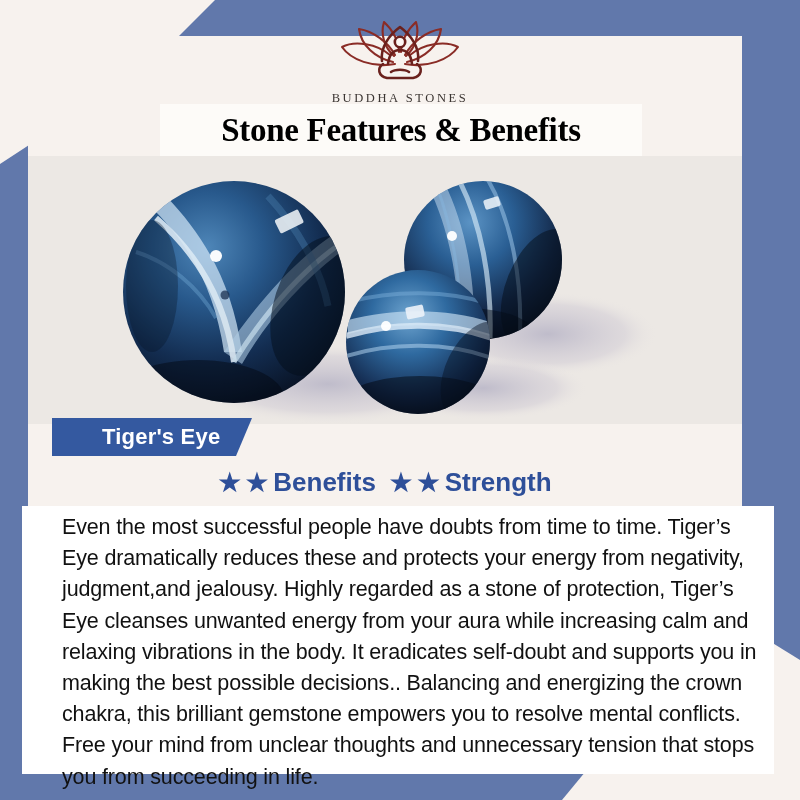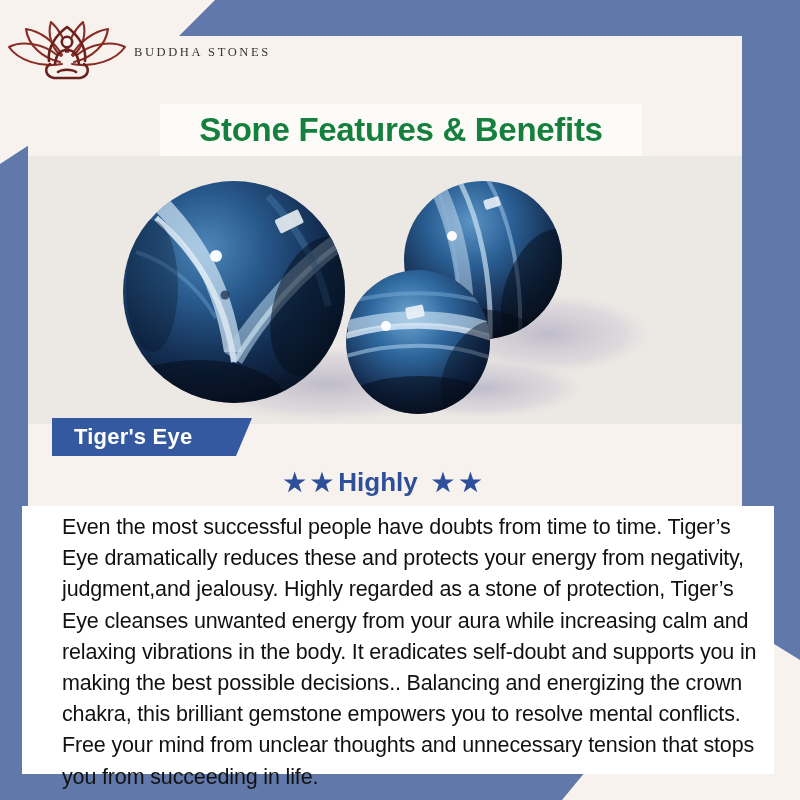--- a/index.html
+++ b/index.html
@@ -40,21 +40,21 @@
   
   .page-inner{
     position:absolute;
     left:28px; top:36px; right:58px; bottom:40px;
     background:#f7f2ee;
   }
 
   
   .logo-wrap{
     position:absolute; left:0; right:0; top:14px;
-    display:flex; flex-direction:row; align-items:center;
+    display:flex; flex-direction:column; align-items:center;
     z-index:5;
   }
   .logo-mark{ width:134px; height:72px; display:block; }
   .logo-text{
     margin-top:5px;
     font-family:"Liberation Serif", serif;
     font-size:12.5px;
     letter-spacing:2.6px;
     color:#3a3431;
     font-weight:400;
@@ -62,24 +62,24 @@
 
   
   .title-banner{
     position:absolute;
     left:160px; top:104px; width:482px; height:52px;
     background:#fdfbf8;
     display:flex; align-items:center; justify-content:center;
     z-index:6;
   }
   .title-banner h1{
-    font-family:Liberation Sans, sans-serif;
+    font-family:Liberation Serif, serif;
     font-size:33px;
     font-weight:bold;
-    color:#15803d;
+    color:#000000;
     letter-spacing:-0.3px;
     white-space:nowrap;
   }
 
   
   .hero{
     position:absolute;
     left:28px; top:156px; right:58px; height:268px;
     background:#ece8e4;
     overflow:hidden;
@@ -87,20 +87,21 @@
   .hero svg{ display:block; width:100%; height:100%; }
 
   
   .stone-tag{
     position:absolute;
     left:52px; top:418px; width:200px; height:38px;
     background:#3459a0;
     clip-path: polygon(0 0, 200px 0, 184px 38px, 0 38px);
     display:flex; align-items:center;
     z-index:7;
+    padding-left:28px;
   }
   .stone-tag span{
     margin-left:22px;
     color:#ffffff;
     font-size:22px;
     font-weight:bold;
     letter-spacing:0.2px;
   }
 
   
@@ -286,27 +287,28 @@
   <div class="stone-tag">
     <span>Tiger's Eye</span>
   </div>
 
   <div class="benefits">
     <div class="benefit">
       <span class="star">★</span>
     </div>
     <div class="benefit">
       <span class="star">★</span>
-      <span class="blabel">Highly</span>
+      <span class="blabel">Benefits</span>
     </div>
     <div class="benefit">
       <span class="star">★</span>
     </div>
     <div class="benefit">
       <span class="star">★</span>
+      <span class="blabel">Strength</span>
     </div>
   </div>
 
   <div class="copy-panel">
     <p>Even the most successful people have doubts from time to time. Tiger’s Eye dramatically reduces these and protects your energy from negativity, judgment,and jealousy. Highly regarded as a stone of protection, Tiger’s Eye cleanses unwanted energy from your aura while increasing calm and relaxing vibrations in the body. It eradicates self-doubt and supports you in making the best possible decisions.. Balancing and energizing the crown chakra, this brilliant gemstone empowers you to resolve mental conflicts. Free your mind from unclear thoughts and unnecessary tension that stops you from succeeding in life.</p>
   </div>
 
 </div>
 
 </body></html>

